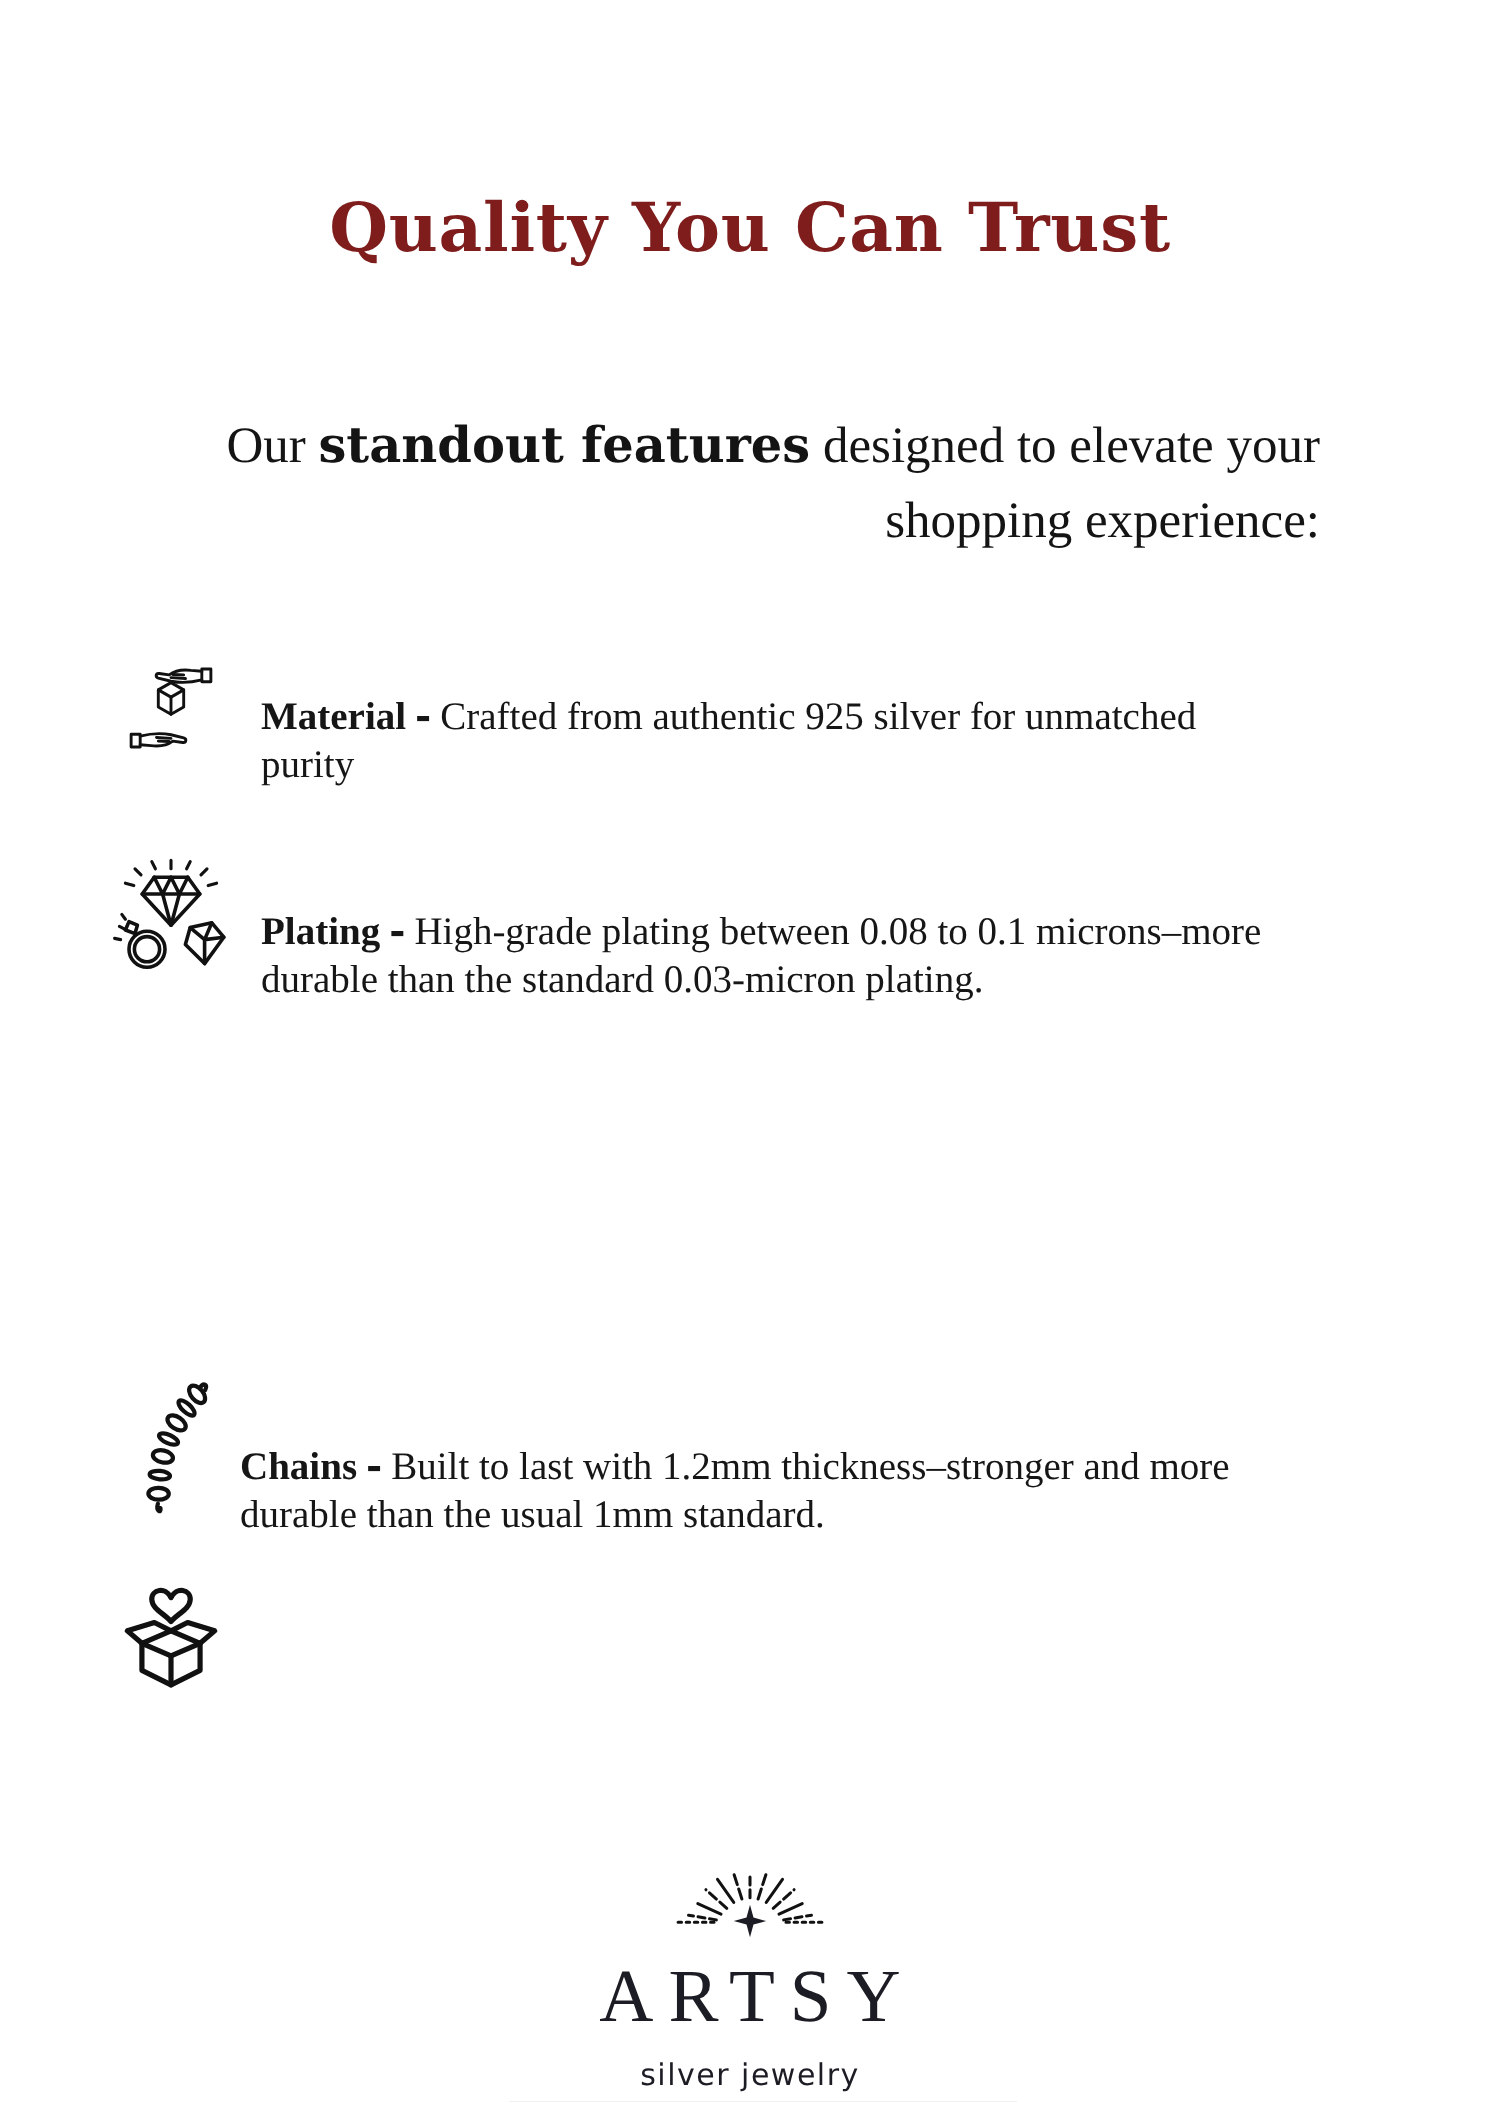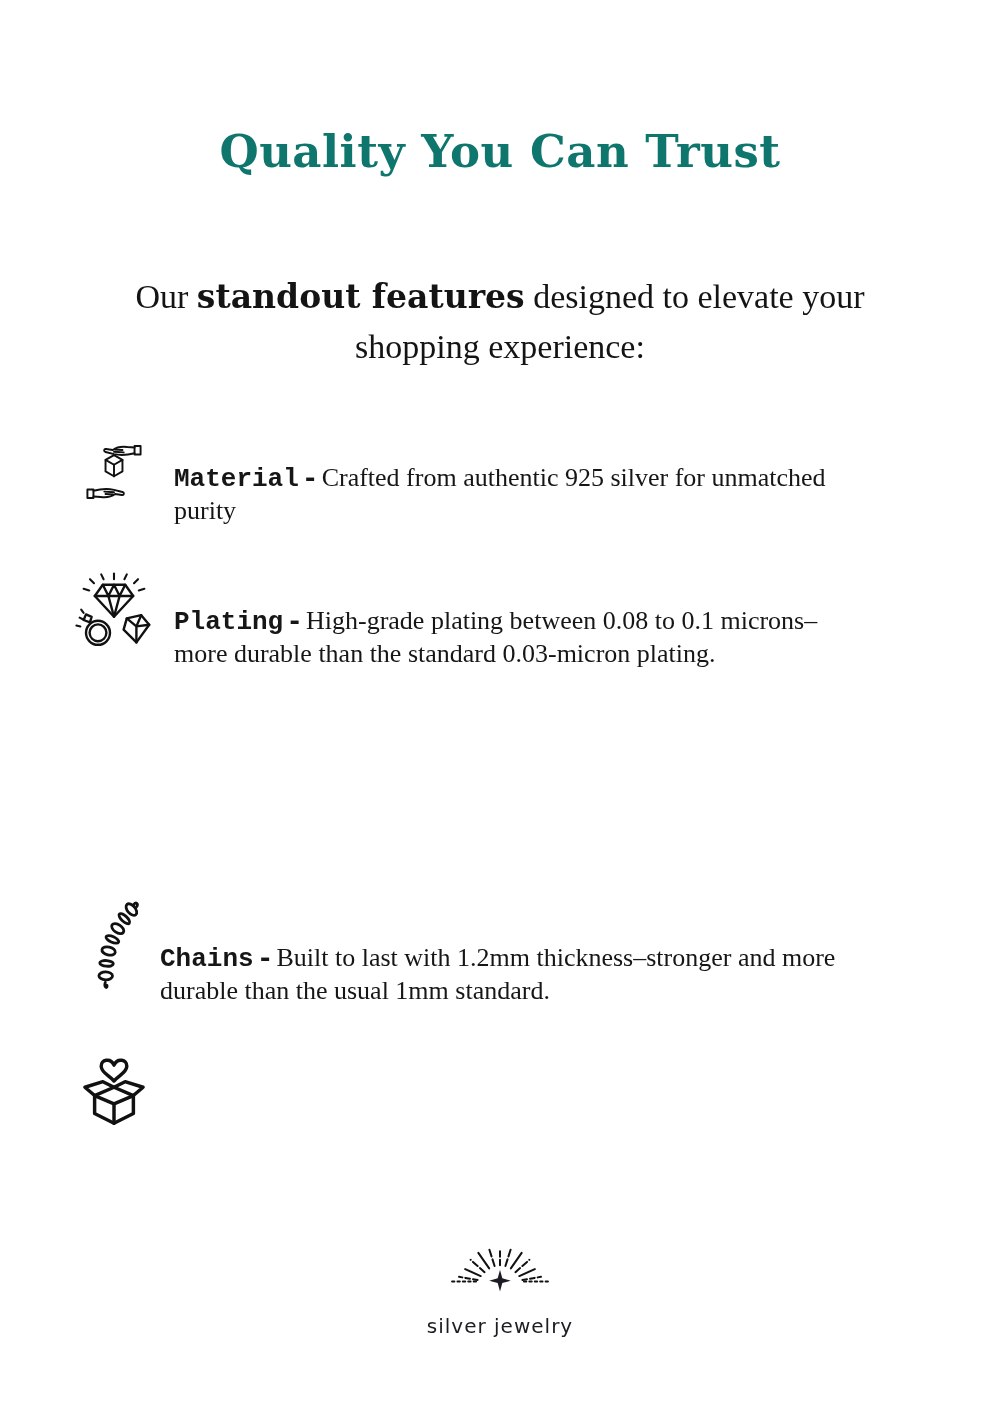--- a/index.html
+++ b/index.html
@@ -4,52 +4,52 @@
 <style>
   html,body{margin:0;padding:0;background:#e8e8e8;}
   .page{
     position:relative;width:1000px;height:1401px;background:#ffffff;
     margin:0 auto;overflow:hidden;color:#151515;
     font-family:"Liberation Serif", serif;
   }
   .title{
     position:absolute;top:94px;left:0;width:100%;text-align:center;
     font-family:"DejaVu Serif", serif;font-weight:800;font-size:45px;
-    letter-spacing:.5px;line-height:56px;color:#0f766e;
+    letter-spacing:.5px;line-height:56px;color:#7f1d1d;
   }
   .subtitle{
-    position:absolute;top:238px;left:120px;width:760px;text-align:center;
+    position:absolute;top:238px;left:120px;width:760px;text-align:right;
     font-size:34px;line-height:50px;color:#141414;
   }
   .subtitle .b{
     font-family:"DejaVu Serif", serif;font-weight:800;font-size:33px;
   }
   .feature{
     position:absolute;left:72px;display:flex;align-items:flex-start;
   }
   .icon-box{
     width:84px;flex:0 0 84px;display:flex;justify-content:center;
   }
   .icon-box svg{display:block;}
   .ftext{
     margin-left:18px;font-size:26px;line-height:31px;color:#161616;
   }
   .flabel{
-    font-family:Liberation Mono, monospace;font-weight:800;font-size:26px;
+    font-family:Liberation Serif, serif;font-weight:800;font-size:26px;
   }
   .sep{font-family:"DejaVu Serif", serif;font-weight:800;margin:0 6px;}
   .sep.light{font-family:"Liberation Serif", serif;font-weight:400;}
   
   .f-material {top:436px;}  .f-material  .icon-box{margin-top:7px;}
   .f-material  .ftext{max-width:676px;}
   .f-plating  {top:579px;}  .f-plating   .icon-box{margin-top:-7px;}
   .f-plating   .ftext{max-width:690px;}
   .f-stones   {top:741px;}  .f-stones    .icon-box{margin-top:6px;}
   .f-stones    .ftext{max-width:700px;}
-  .f-chains   {top:916px;}  .f-chains    .icon-box{margin-top:-20px;}
+  .f-chains   {top:936px;}  .f-chains    .icon-box{margin-top:-20px;}
   .f-chains    .ftext{margin-left:4px;max-width:690px;}
   .f-packaging{top:1056px;} .f-packaging .icon-box{margin-top:-2px;}
   .f-packaging .ftext{max-width:700px;}
 
   .brand{position:absolute;left:0;top:1236px;width:100%;text-align:center;}
   .brand .burst{margin:0 auto;}
   .brand-name{
     font-family:"Liberation Serif", serif;font-size:50px;line-height:54px;
     letter-spacing:10px;padding-left:10px;color:#1c1c24;margin-top:2px;
   }
@@ -163,16 +163,17 @@
         <path d="M46,53 L22,49" stroke-dasharray="6 4"></path>
         <path d="M44,55 L10,55" stroke-dasharray="3 4"></path>
         <path d="M82,35 L89,13" stroke-dasharray="9 4"></path>
         <path d="M89,38 L103,18"></path>
         <path d="M95,43 L113,27" stroke-dasharray="8 4"></path>
         <path d="M100,48 L120,39"></path>
         <path d="M104,53 L128,49" stroke-dasharray="6 4"></path>
         <path d="M106,55 L140,55" stroke-dasharray="3 4"></path>
       </g>
     </svg>
+    <div class="brand-name">ARTSY</div>
     <div class="brand-tagline">silver jewelry</div>
   </div>
 
 </div>
 
 </body></html>

